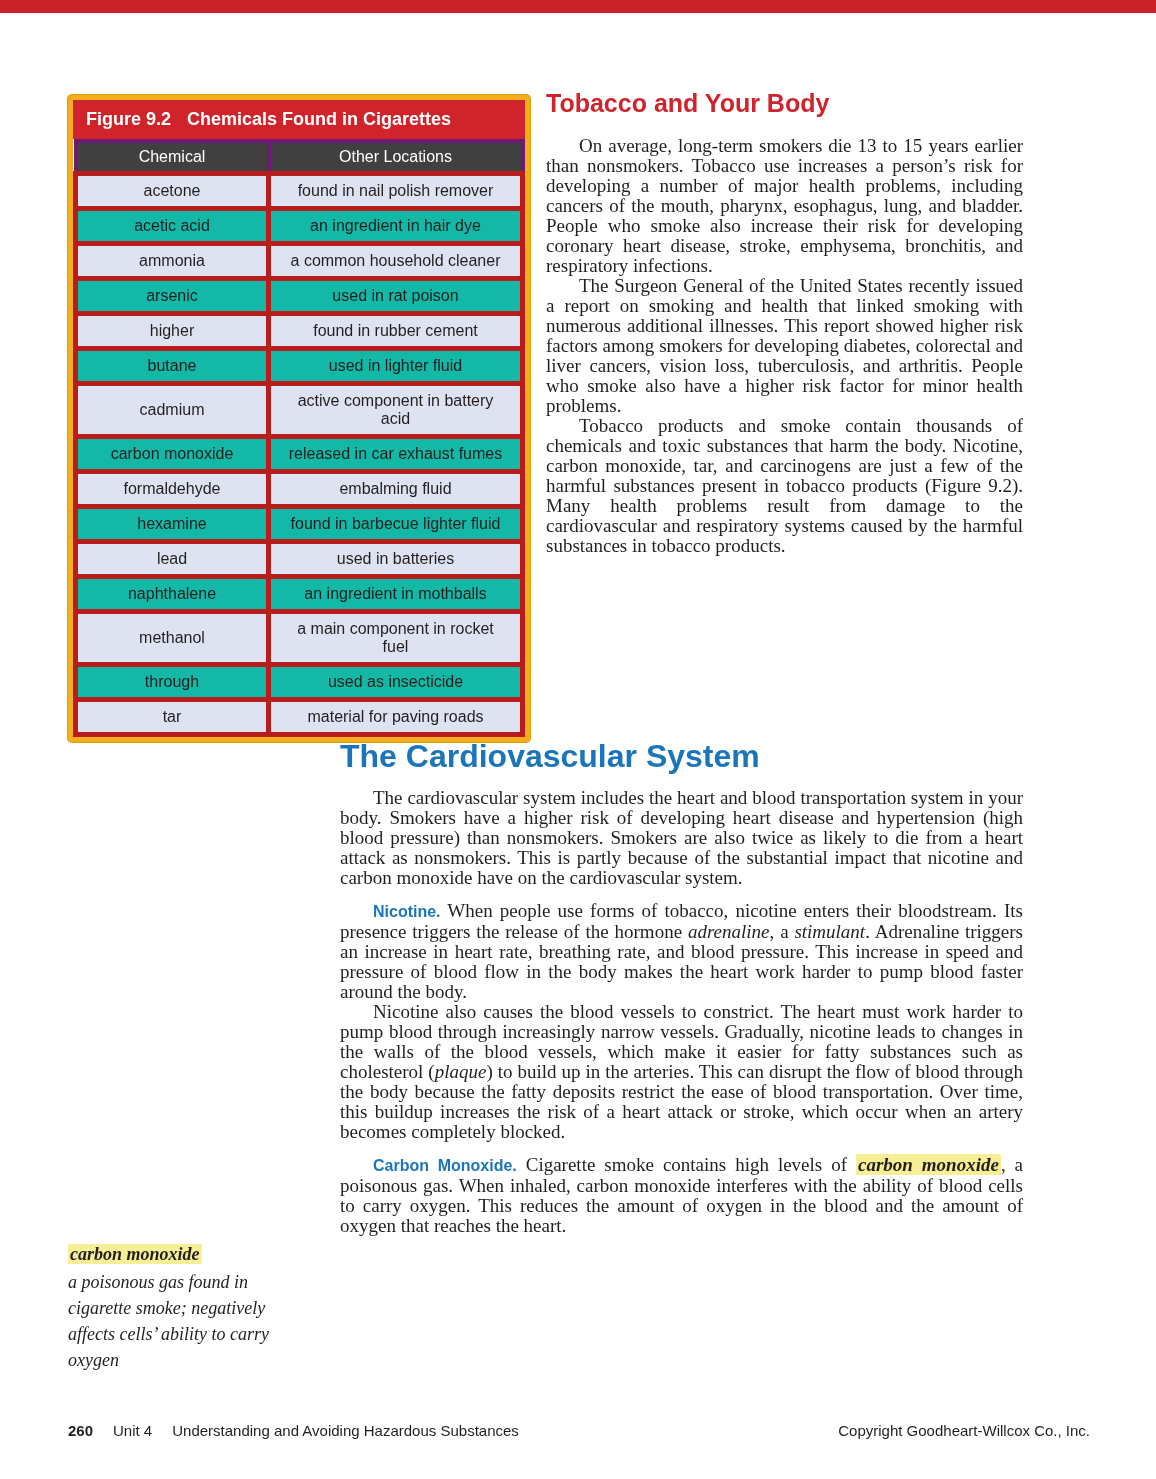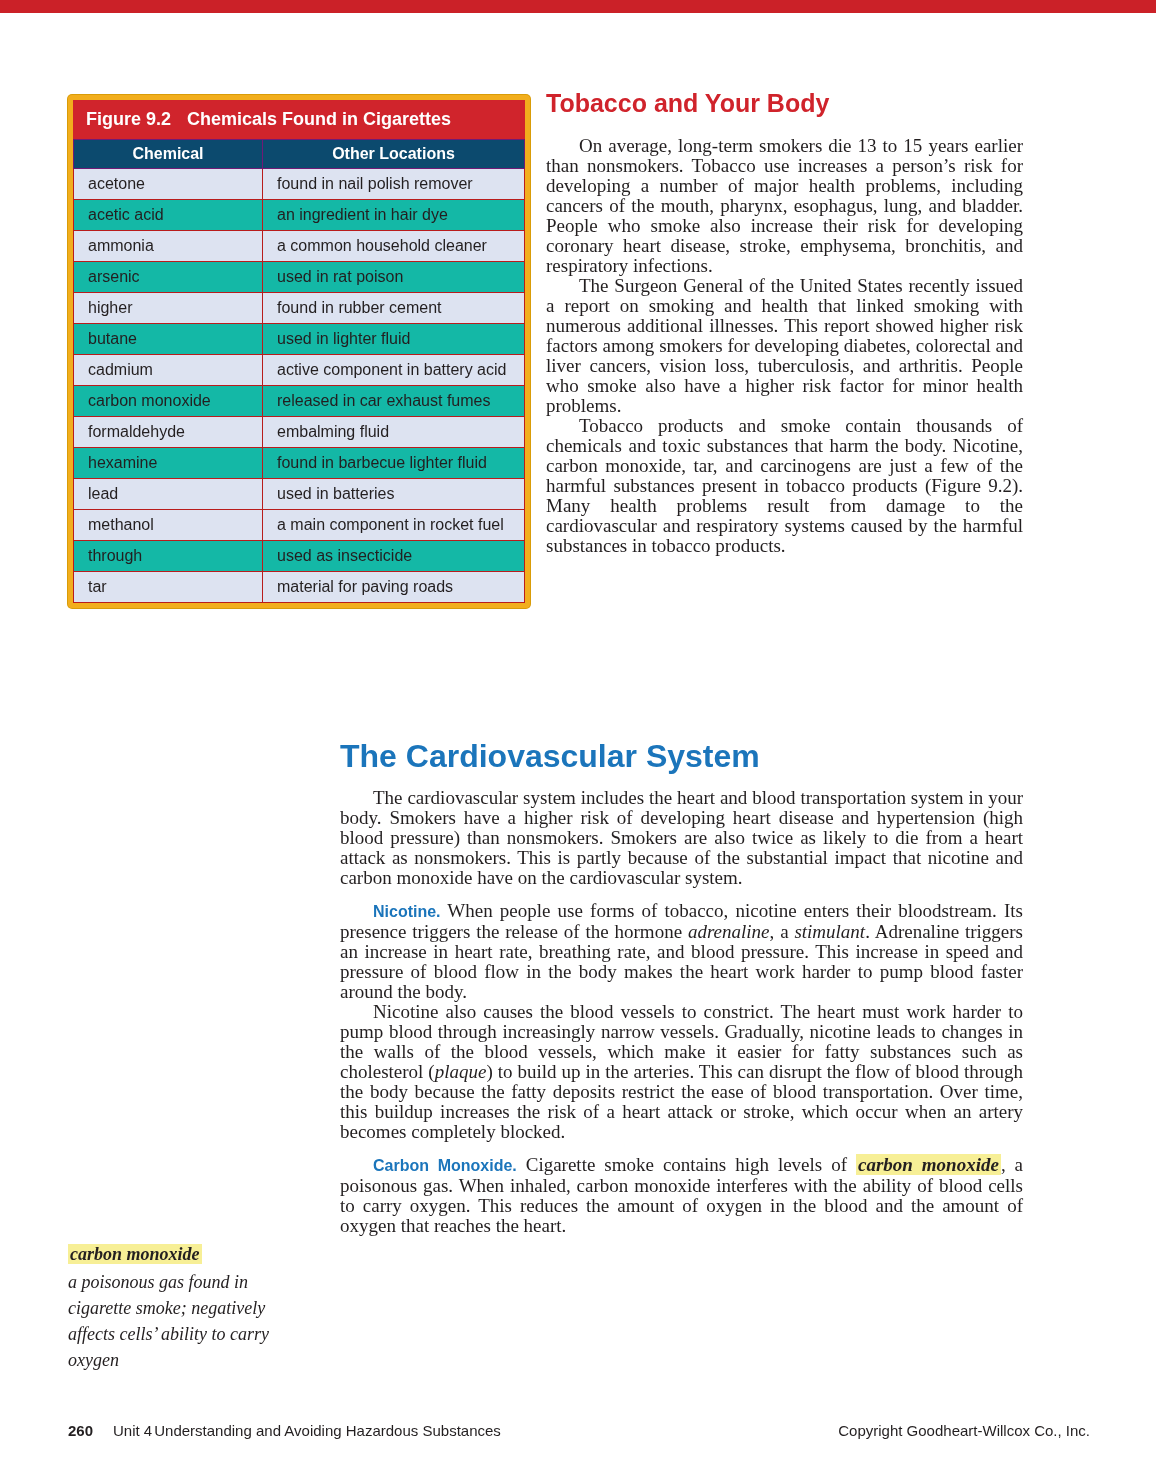--- a/index.html
+++ b/index.html
@@ -41,32 +41,33 @@
   }
   .figure-title .fig-num { margin-right: 16px; }
   .figure-table {
     width: 100%;
     border-collapse: collapse;
     font-family: "Liberation Sans", sans-serif;
     font-size: 16px;
     color: #231f20;
   }
   .figure-table th {
-    background: #0c4a6e;
+    background: #404040;
     color: #ffffff;
-    font-weight: bold;
+    font-weight: normal;
     font-size: 16px;
     text-align: center;
     padding: 5px 6px;
-    border: 1px solid #701a75;
+    border: 4px solid #701a75;
   }
   .figure-table td {
     padding: 6px 14px;
-    border: 1px solid #b91c1c;
+    border: 5px solid #b91c1c;
     vertical-align: middle;
+    text-align: center;
   }
   .figure-table td:first-child, .figure-table th:first-child { width: 160px; }
   .figure-table tr.row-odd  td { background: #dde3f1; }
   .figure-table tr.row-even td { background: #14b8a6; }
 
   
   .article-col {
     position: absolute;
     left: 546px;
     top: 86px;
@@ -138,21 +139,21 @@
     right: 66px;
     top: 1422px;
     display: flex;
     justify-content: space-between;
     align-items: baseline;
     font-family: "Liberation Sans", sans-serif;
     font-size: 15px;
     color: #231f20;
   }
   .page-num { font-weight: bold; margin-right: 20px; }
-  .unit-label { margin-right: 2px; }
+  .unit-label { margin-right: 20px; }
 </style>
 </head>
 <body>
 
 <div class="page">
 
   <div class="top-bar"></div>
 
   <aside class="figure-box">
     <div class="figure-title">
@@ -203,20 +204,24 @@
             <td>embalming fluid</td>
           </tr>
           <tr class="row-even">
             <td>hexamine</td>
             <td>found in barbecue lighter fluid</td>
           </tr>
           <tr class="row-odd">
             <td>lead</td>
             <td>used in batteries</td>
           </tr>
+          <tr class="row-even">
+            <td>naphthalene</td>
+            <td>an ingredient in mothballs</td>
+          </tr>
           <tr class="row-odd">
             <td>methanol</td>
             <td>a main component in rocket fuel</td>
           </tr>
           <tr class="row-even">
             <td>through</td>
             <td>used as insecticide</td>
           </tr>
           <tr class="row-odd">
             <td>tar</td>

